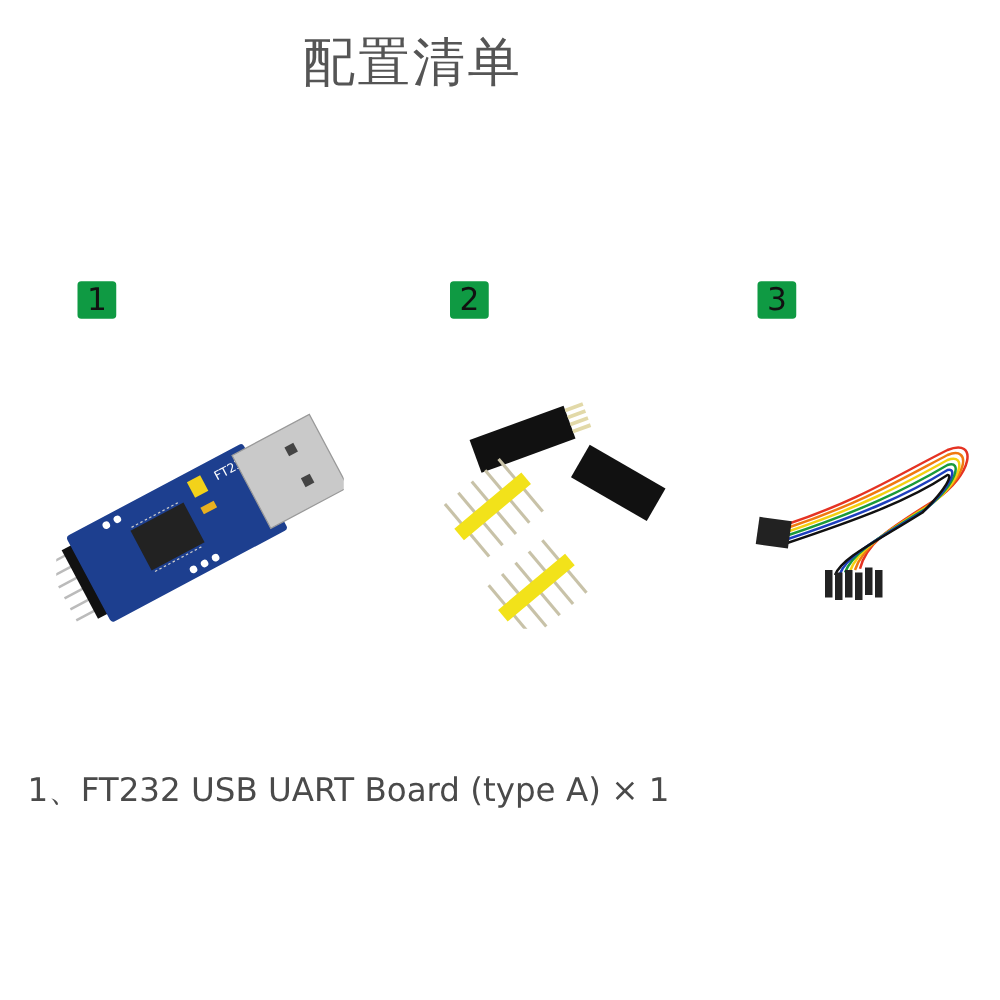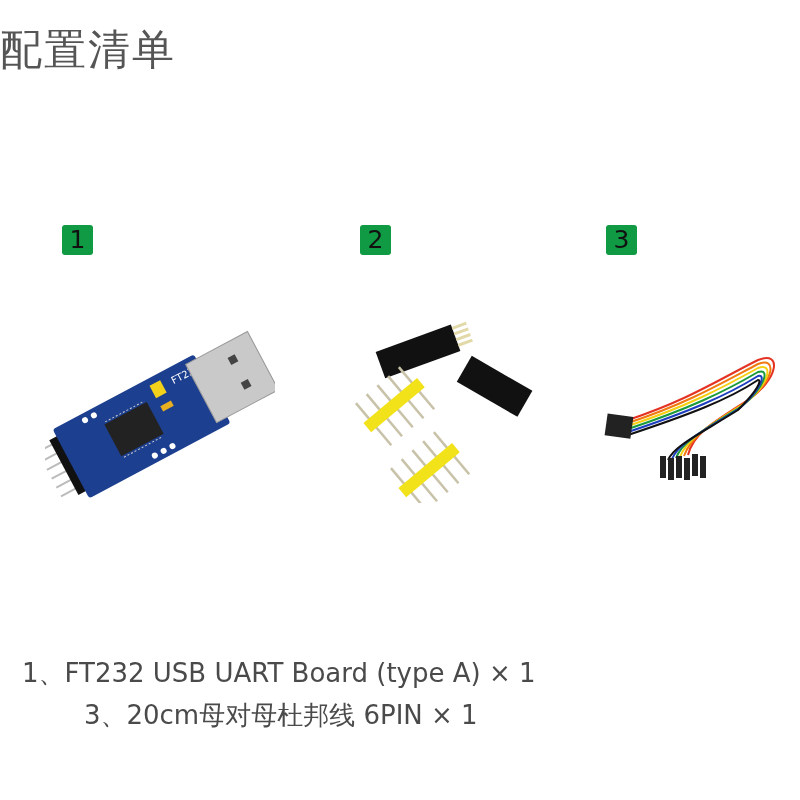--- a/index.html
+++ b/index.html
@@ -1,34 +1,34 @@
 <!DOCTYPE html>
 <html><head>
   <meta charset="utf-8">
   <style>
     html, body { margin: 0; padding: 0; }
     body {
       width: 800px; height: 800px; background: #ffffff; position: relative; overflow: hidden;
       font-family: "DejaVu Sans", "Liberation Sans", sans-serif; color: #4a4a4a;
     }
     .title {
-      position: absolute; top: 22px; left: 0; width: 660px; 
+      position: absolute; top: 22px; left: 0; width: 660px; text-align: center;
       font-size: 42px; letter-spacing: 2px; color: #555555; font-weight: normal;
     }
     .badge {
       position: absolute; top: 225px; width: 31px; height: 30px; background: #0f9a43;
       border-radius: 3px; color: #111; font-size: 25px; line-height: 30px; text-align: center;
       font-family: "DejaVu Sans", sans-serif;
     }
     .b1 { left: 62px; } .b2 { left: 360px; } .b3 { left: 606px; }
     .product { position: absolute; }
     .p1 { left: 45px; top: 312px; width: 230px; height: 195px; }
     .p2 { left: 345px; top: 318px; width: 210px; height: 185px; }
     .p3 { left: 598px; top: 340px; width: 185px; height: 145px; }
-    .list { position: absolute; left: 22px; top: 652px; text-align: center; }
+    .list { position: absolute; left: 22px; top: 612px; }
     .line {
       font-size: 26px; line-height: 42px; color: #4a4a4a; white-space: nowrap;
     }
     .l2 { padding-left: 2px; } .l3 { padding-left: 4px; }
   </style>
 </head>
 <body>
 
 <div class="title">配置清单</div>
 
@@ -130,14 +130,13 @@
       <rect x="78" y="116" width="6" height="22"></rect>
         <rect x="86" y="118" width="6" height="22"></rect>
       <rect x="94" y="114" width="6" height="22"></rect>
         <rect x="102" y="116" width="6" height="22"></rect>
     </g>
   </svg>
 </div>
 
 <div class="list">
   <div class="line l1">1、FT232 USB UART Board (type A) × 1</div>
-  <div class="line l3">3、20cm母对母杜邦线 6PIN × 1</div>
 </div>
 
 </body></html>

